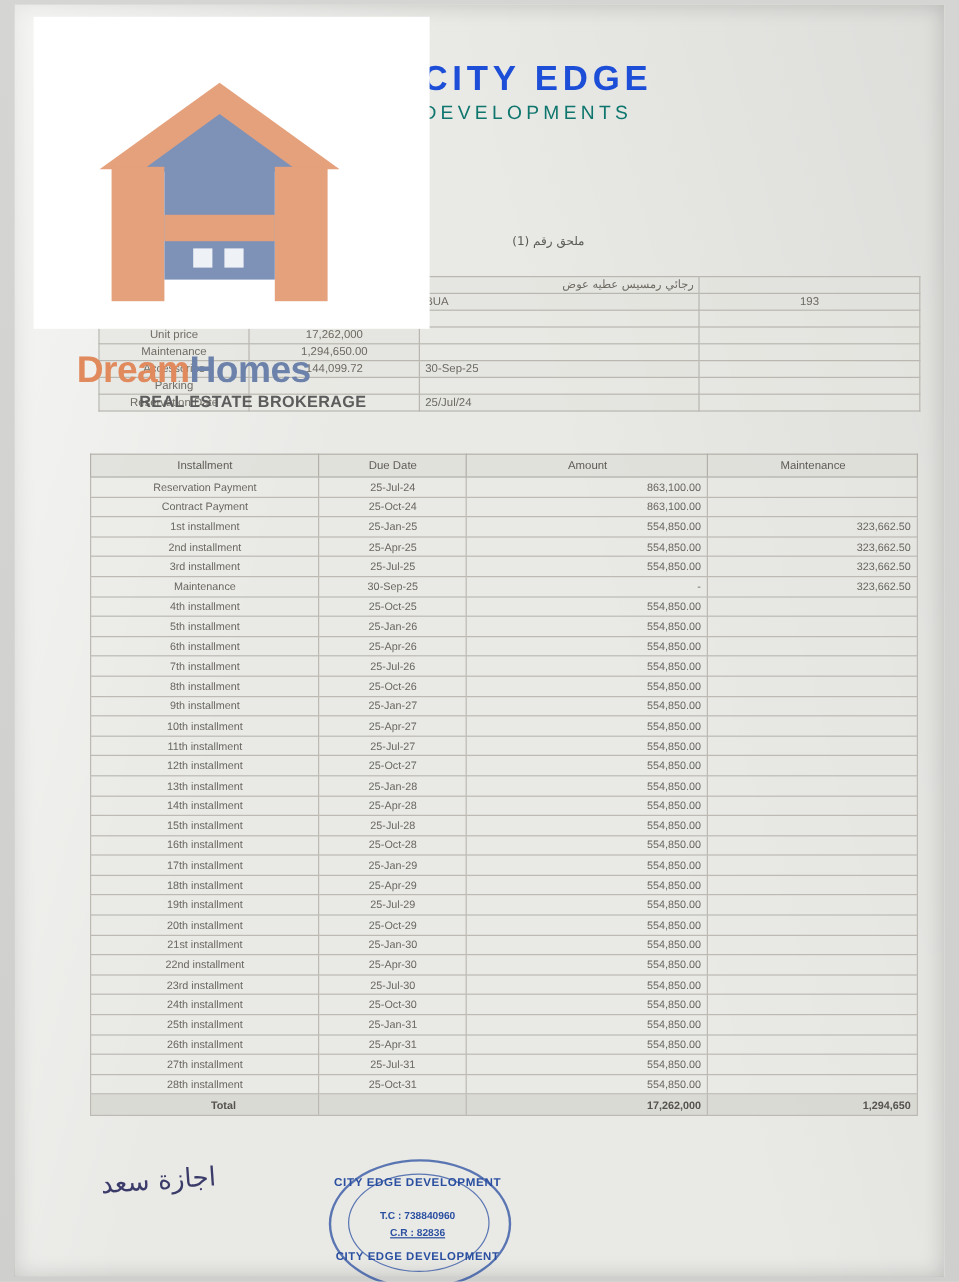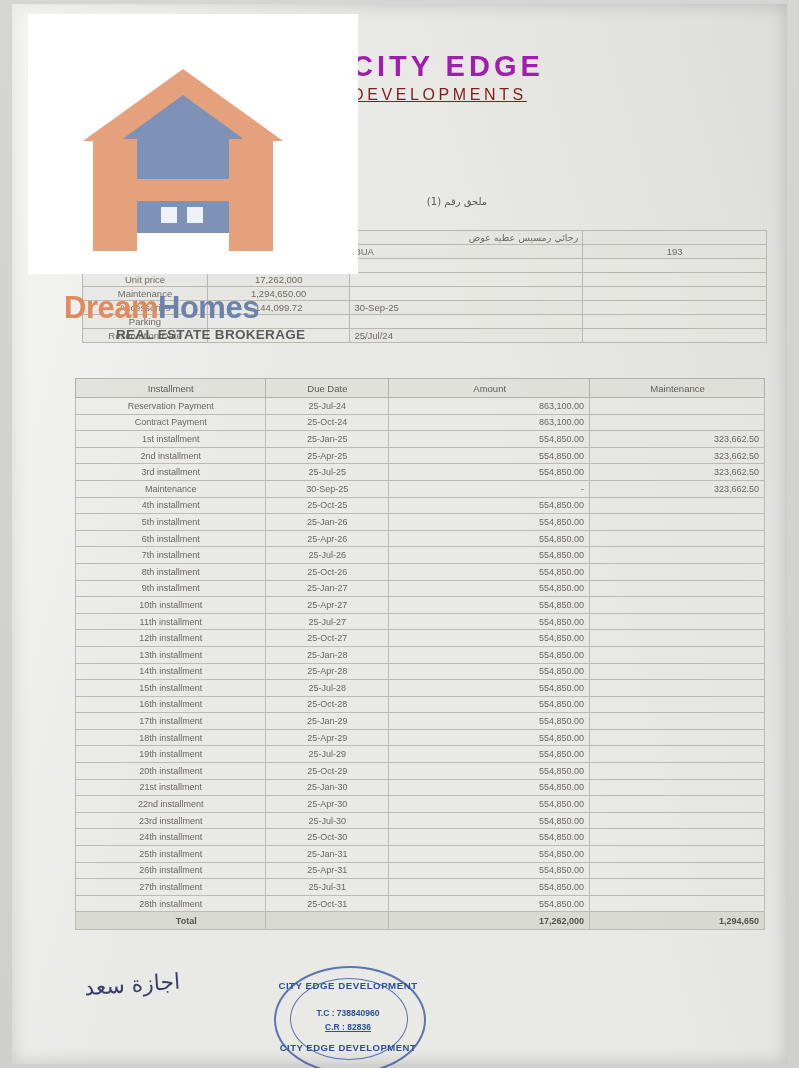--- a/index.html
+++ b/index.html
@@ -33,26 +33,26 @@
   .ce-logo{
     position:absolute;left:262px;top:38px;width:300px;height:80px;
   }
   .ce-mark{
     position:absolute;left:0;top:6px;width:66px;height:62px;
     color:#b98b52;font-size:56px;line-height:56px;font-family:"DejaVu Sans", sans-serif;
     opacity:.85;
   }
   .ce-name{
     position:absolute;left:78px;top:8px;
-    font-size:29px;letter-spacing:4px;color:#a21caf;font-weight:bold;
+    font-size:29px;letter-spacing:4px;color:#1d4ed8;font-weight:bold;
     font-family:"Liberation Sans", sans-serif;
   }
   .ce-sub{
     position:absolute;left:78px;top:44px;
-    font-size:16px;letter-spacing:3.6px;color:#7f1d1d;text-decoration:underline;
+    font-size:16px;letter-spacing:3.6px;color:#0f766e;
   }
 
   .annex-title{
     position:absolute;left:385px;top:192px;width:120px;
     text-align:center;font-size:10px;color:#5a5a55;direction:rtl;
   }
 
   
   .info{
     position:absolute;left:70px;top:226px;width:685px;

